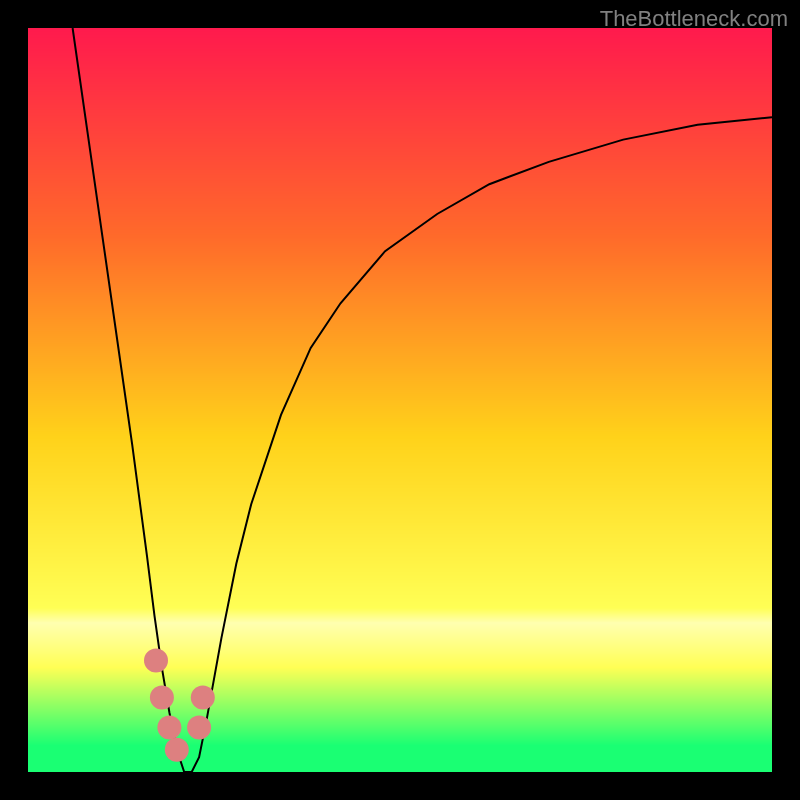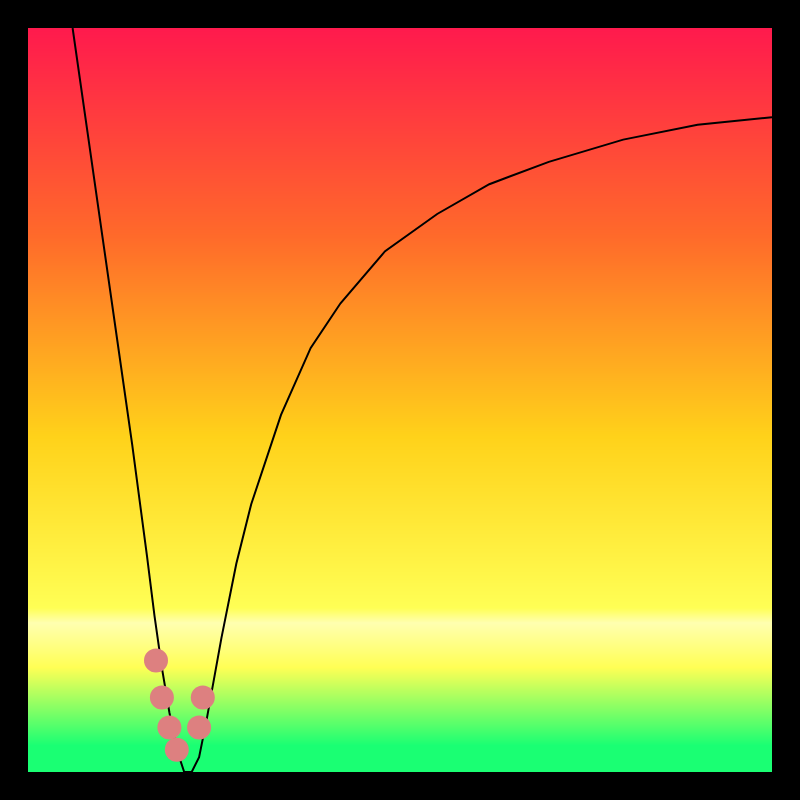--- a/index.html
+++ b/index.html
@@ -46,20 +46,21 @@
     left: 0;
     top: 0;
     width: 100%;
     height: 100%;
   }
 </style>
 </head>
 <body>
 
 <div class="frame">
+  <div class="watermark">TheBottleneck.com</div>
 
   <div class="plot">
     <div class="gradient-layer" id="gradient-layer">
         <div class="gradient-row" style="top: 0px; background: rgb(255, 26, 77);"></div>
         <div class="gradient-row" style="top: 1px; background: rgb(255, 26, 77);"></div>
         <div class="gradient-row" style="top: 2px; background: rgb(255, 27, 77);"></div>
         <div class="gradient-row" style="top: 3px; background: rgb(255, 27, 76);"></div>
         <div class="gradient-row" style="top: 4px; background: rgb(255, 28, 76);"></div>
         <div class="gradient-row" style="top: 5px; background: rgb(255, 28, 76);"></div>
         <div class="gradient-row" style="top: 6px; background: rgb(255, 28, 76);"></div>

